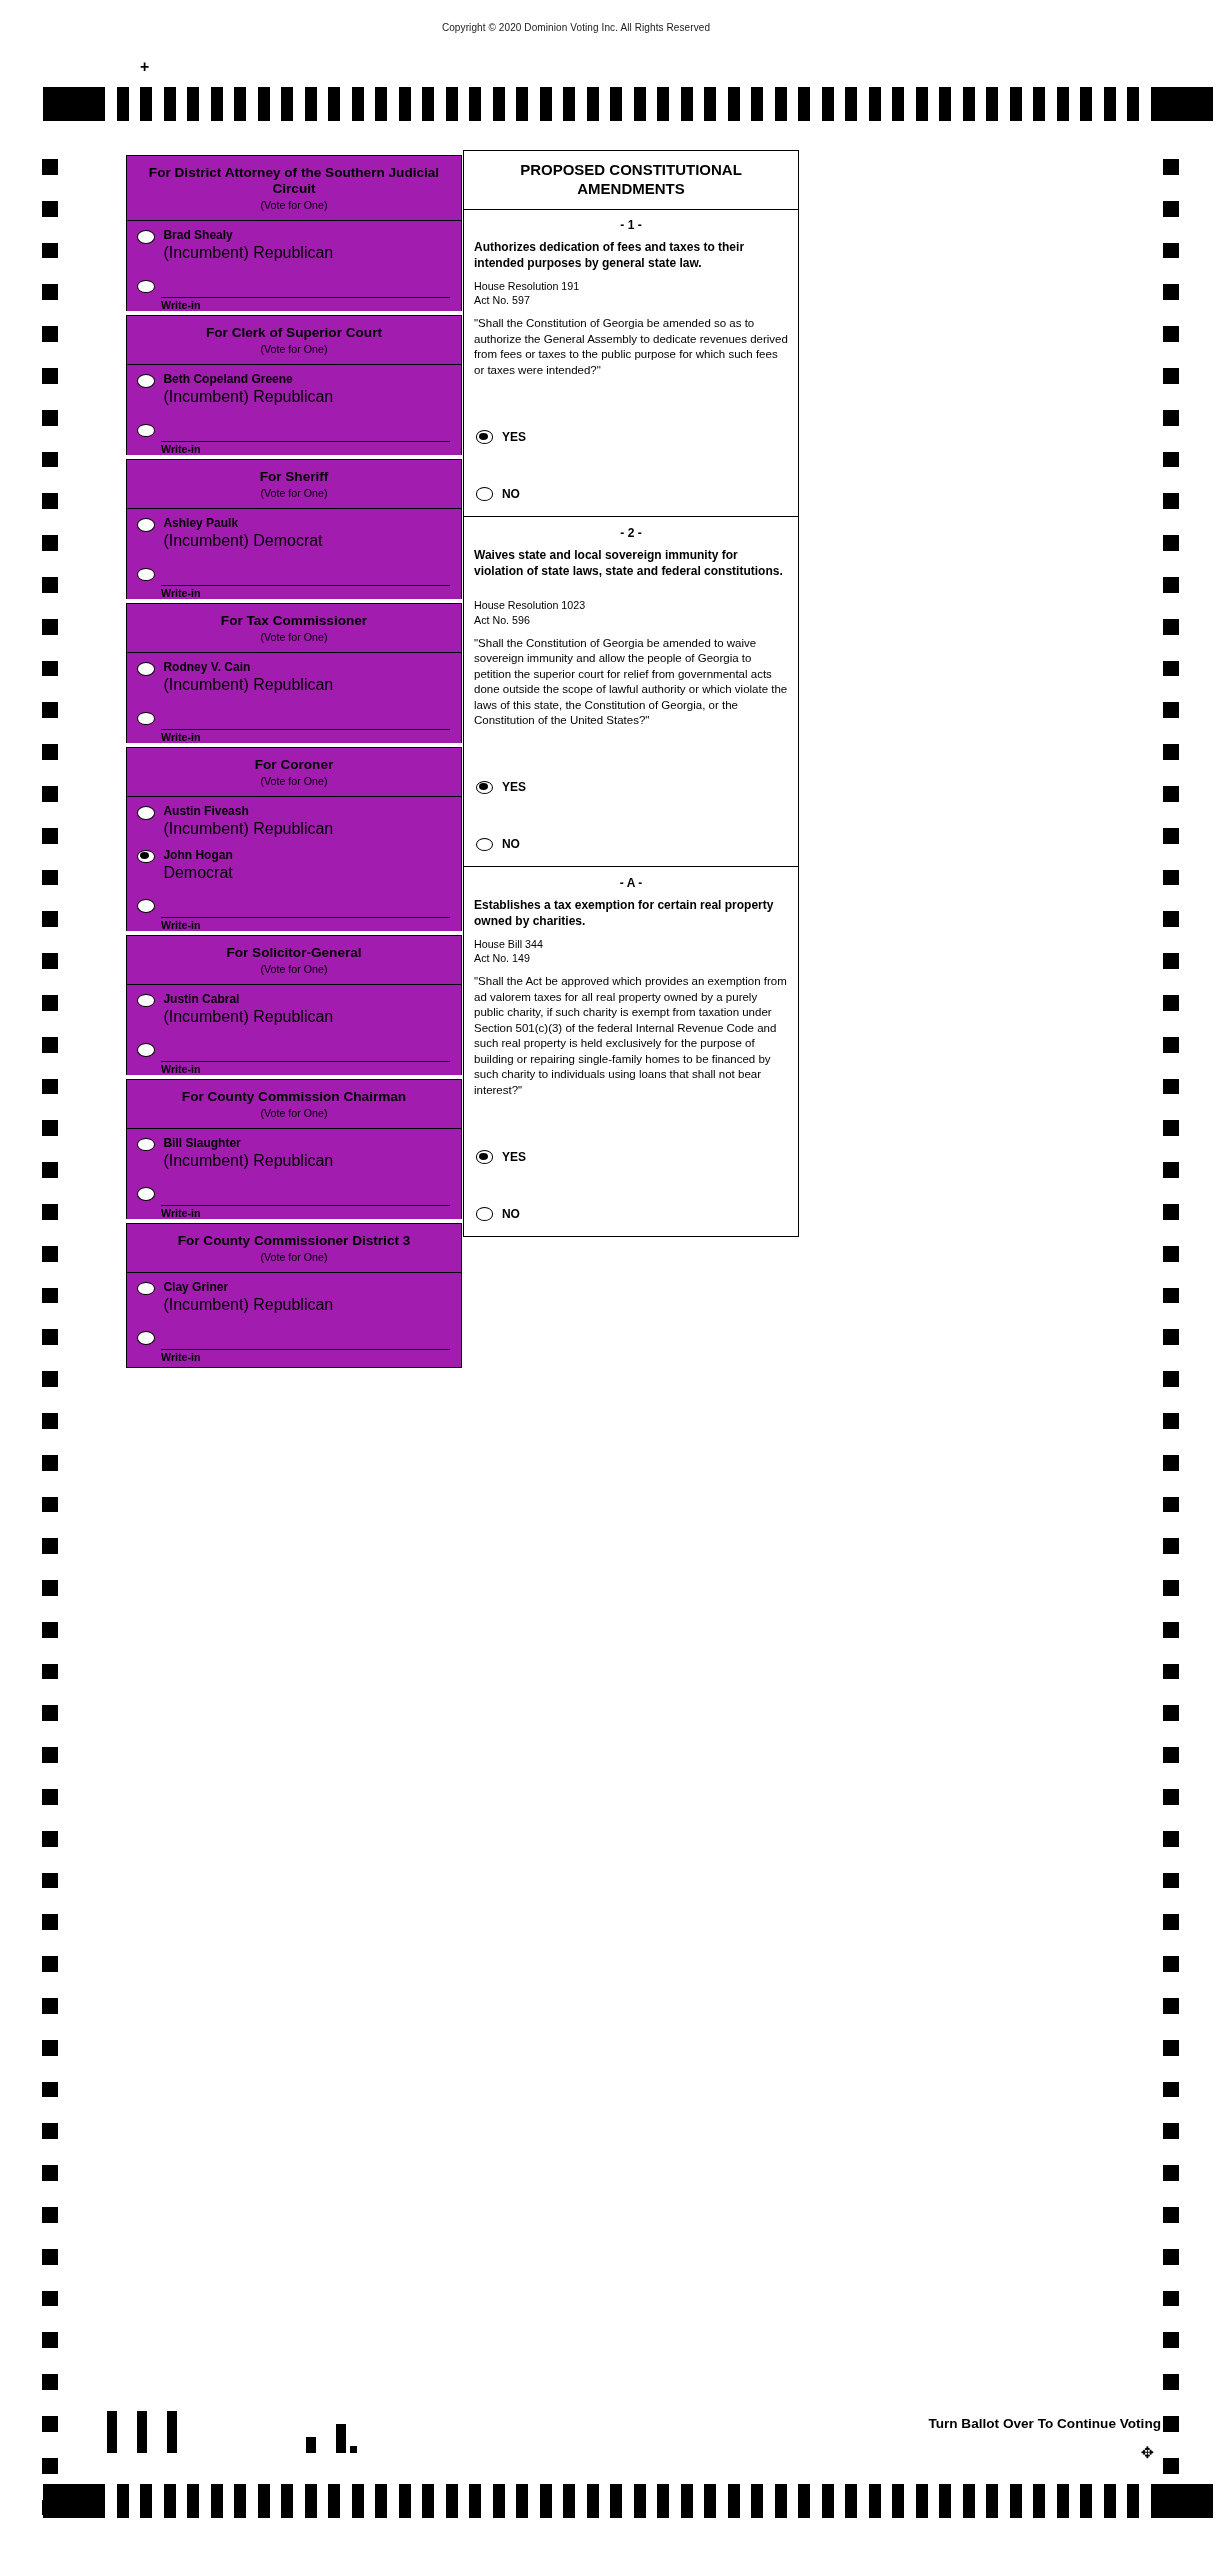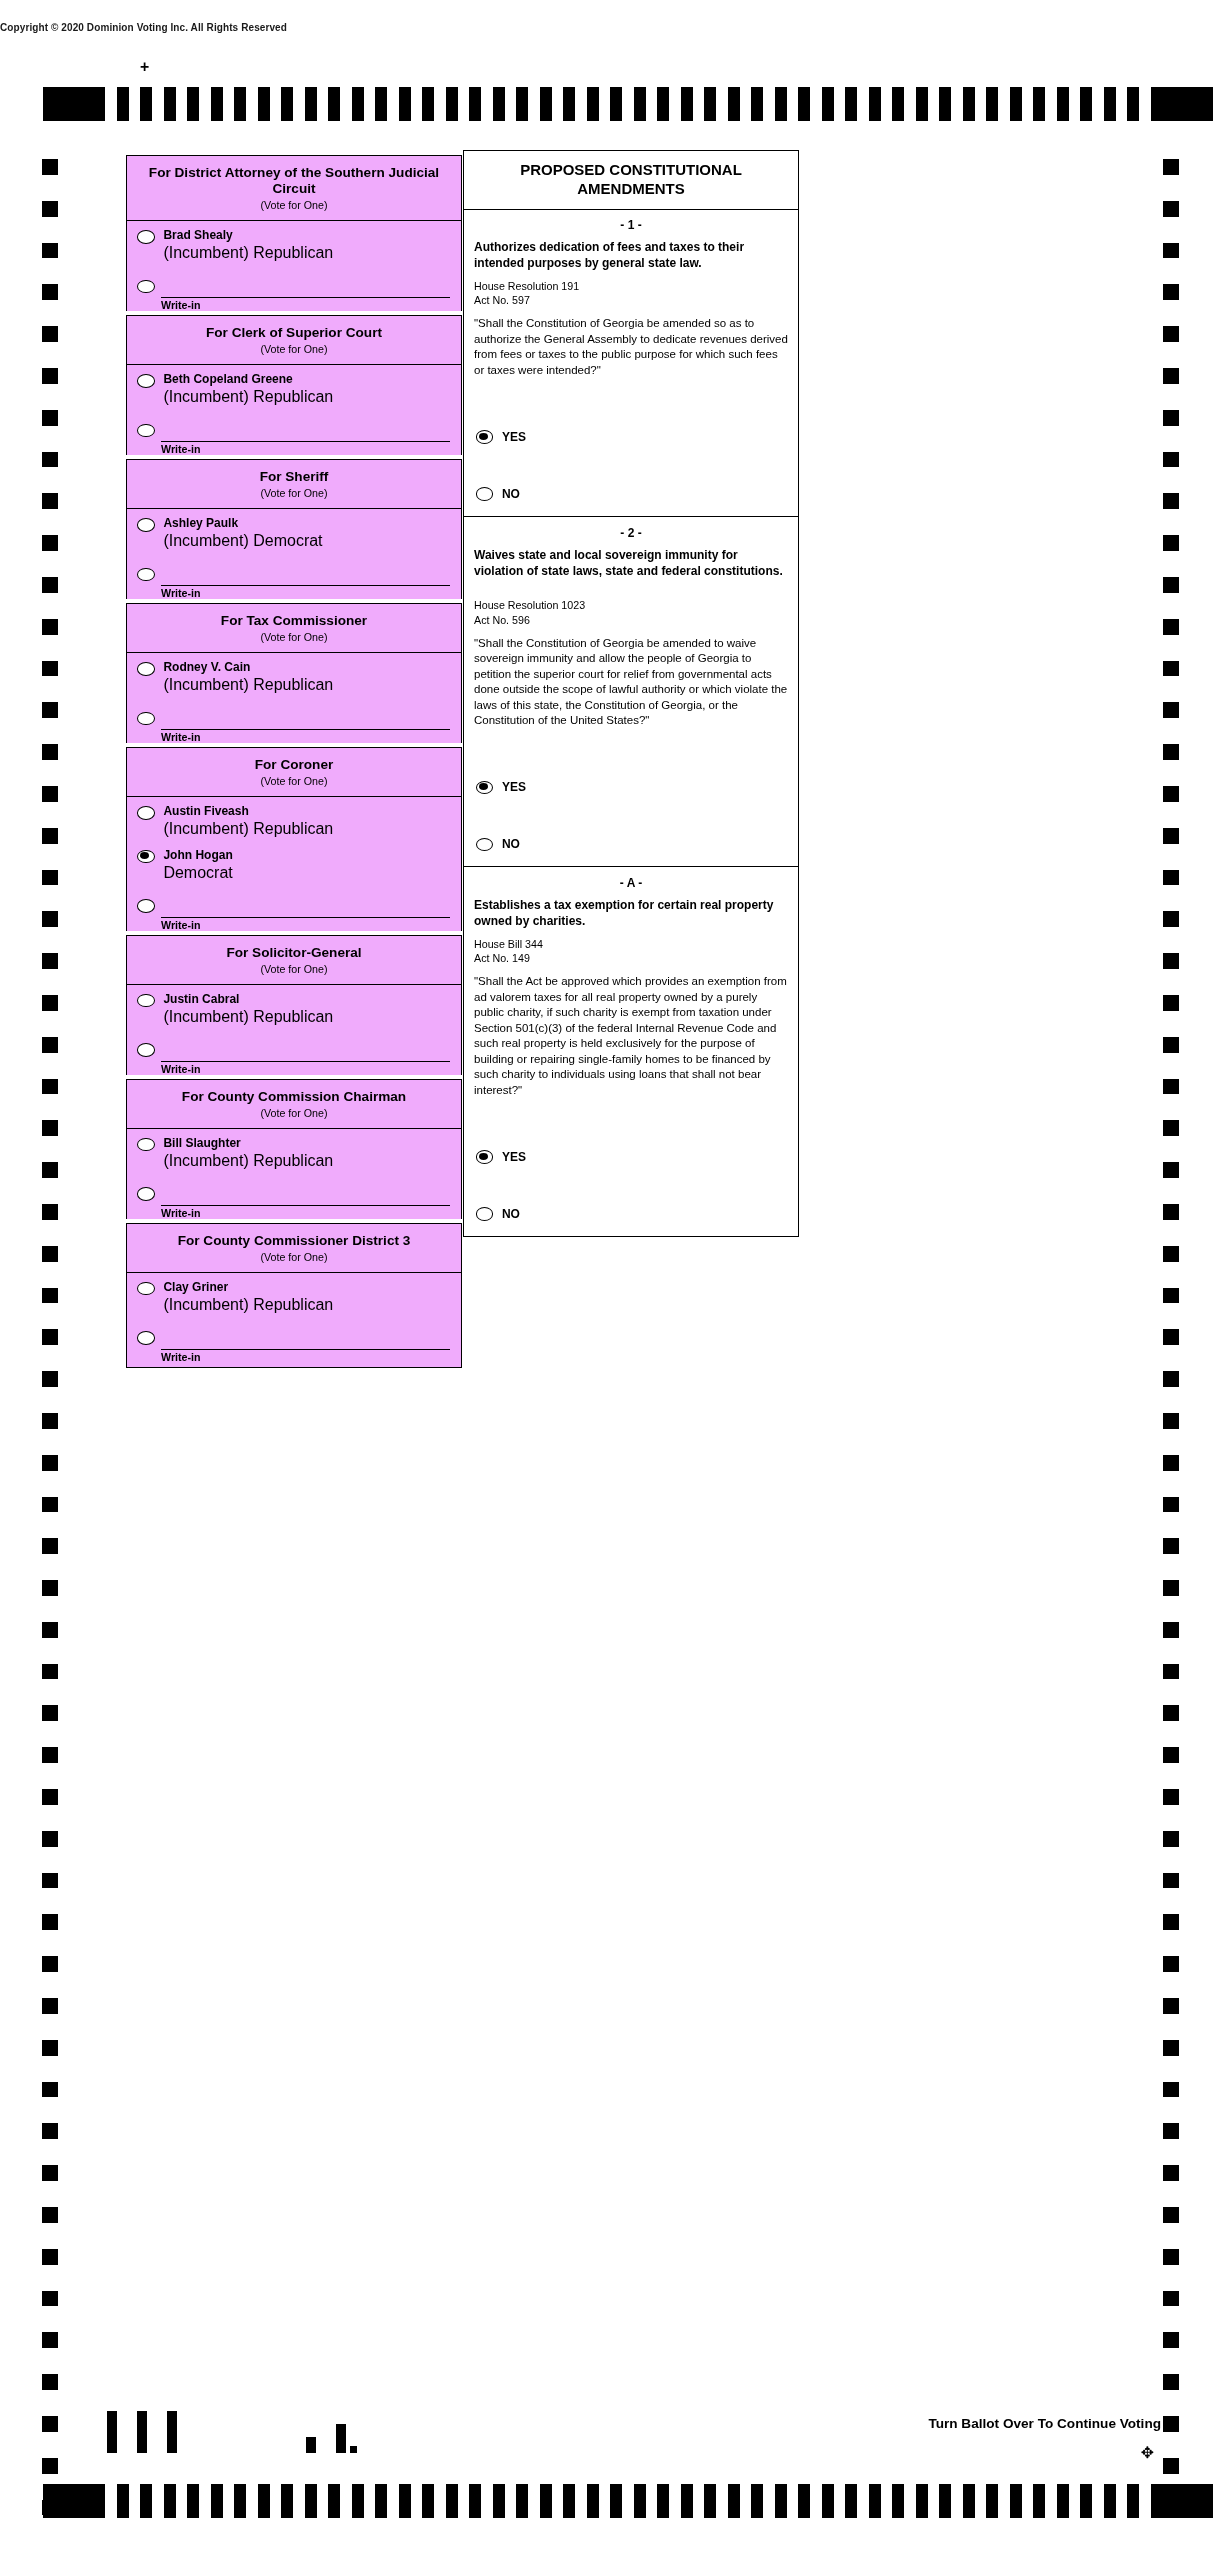--- a/index.html
+++ b/index.html
@@ -1,20 +1,20 @@
 <!DOCTYPE html>
 <html style="font-size:11.5px"><head>
 <meta charset="utf-8">
 <style>
   html,body{margin:0;padding:0;background:#ffffff;}
   body{width:1220px;height:2576px;position:relative;font-family:"Liberation Sans",sans-serif;color:#000;}
 
   .copyright{
-    position:absolute;top:21.5px;left:0;width:1152px;
-    font-size:10px;font-weight:bold;letter-spacing:0.1px;color:#1a1a1a;
+    position:absolute;top:21.5px;left:0;width:1152px;text-align:center;
+    font-size:10px;font-weight:normal;letter-spacing:0.1px;color:#1a1a1a;
   }
 
   .plus-mark{position:absolute;left:140px;top:59px;font-size:15.8px;font-weight:bold;line-height:1;}
 
   
   .tm-row{position:absolute;display:flex;align-items:flex-start;}
   .tm-top{left:43px;top:87px;}
   .tm-bot{left:43px;top:2484px;}
   .corner{width:62px;height:34px;background:#000;}
   .tick{width:12px;height:34px;background:#000;margin-left:11.5px;}
@@ -23,21 +23,21 @@
   .side-sq{width:15.8px;height:15.8px;background:#000;margin-bottom:26px;}
   .side-left{left:42px;top:159px;}
   .side-right{left:1163px;top:159px;}
 
   
   .col{position:absolute;}
   .col-left{left:126px;top:155px;width:336px;}
   .col-right{left:463px;top:150px;width:336px;}
 
   .contest{
-    border:1.1px solid #000;border-bottom:none;background:#f0abfc;
+    border:1.1px solid #000;border-bottom:none;background:#a21caf;
   }
   .contest.last{border-bottom:1.1px solid #000;}
   .contest-head{
     text-align:center;padding:8.6px 5.7px 2.9px;
   }
   .contest-title{font-size:13.6px;font-weight:bold;line-height:1.2;}
   .contest-sub{font-size:10.7px;margin-top:2.1px;}
   .hr{height:1px;background:#000;margin:5.7px 0 0;}
 
   .cand{display:flex;align-items:flex-start;padding:7.2px 0 1.4px 10px;}

